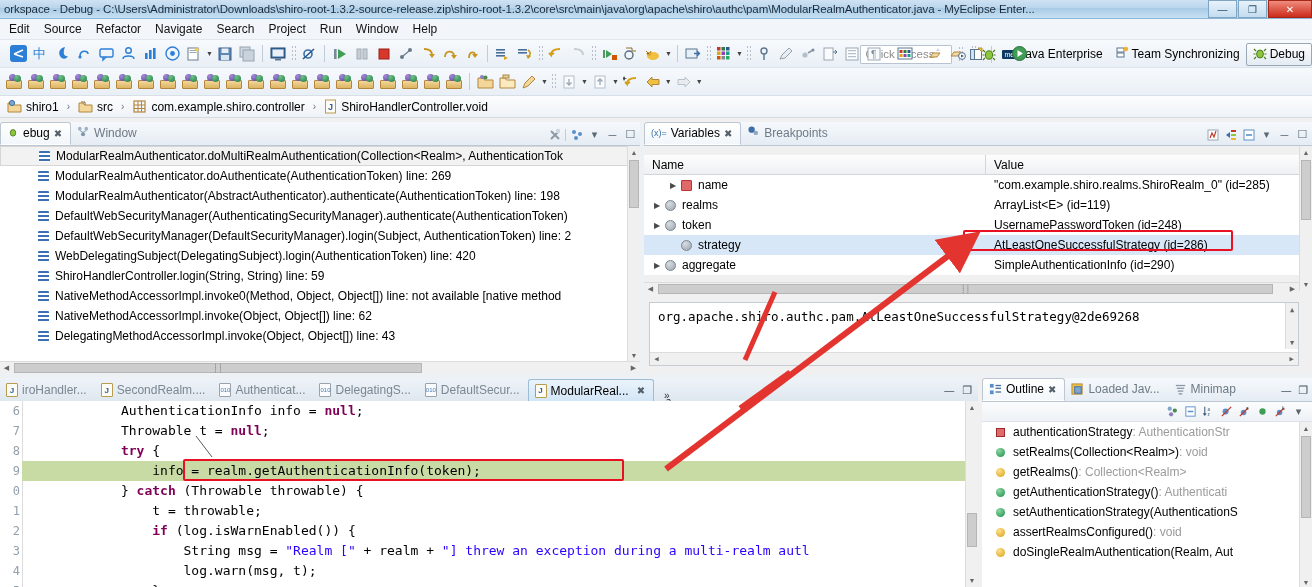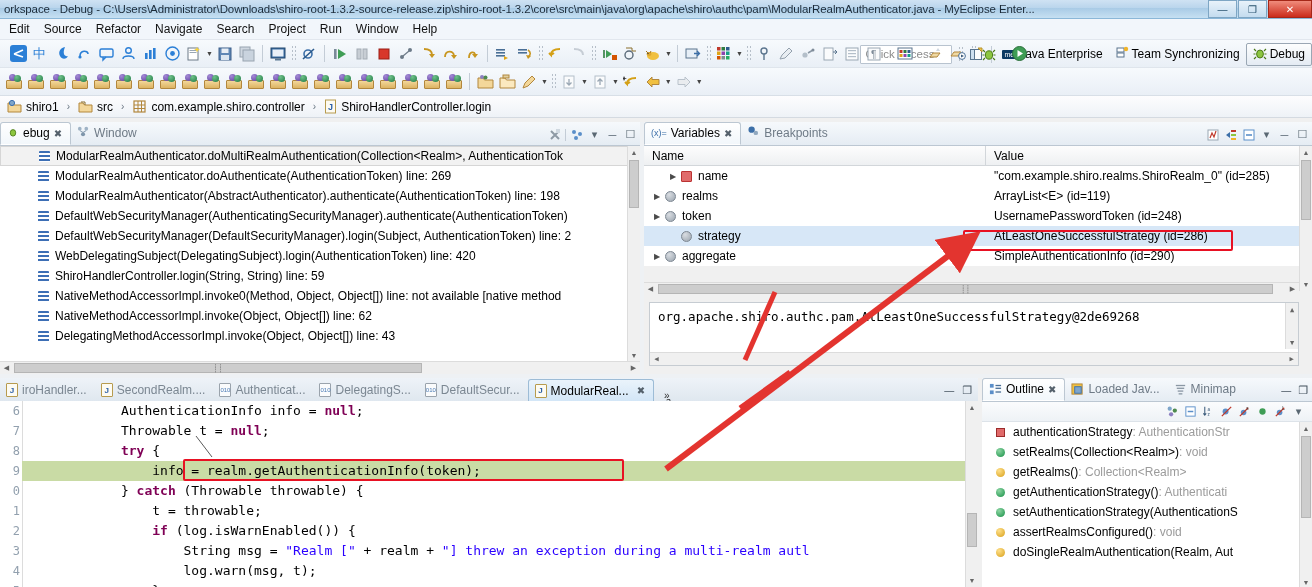--- a/index.html
+++ b/index.html
@@ -766,21 +766,21 @@
         <span>com.example.shiro.controller</span>
       </div>
       <span class="bc-sep">›</span>
       <div class="bc-seg">
         <span style="display: inline-flex; align-items: center;">
           <svg width="13" height="15" viewBox="0 0 13 15">
             <rect x="1.5" y="1" width="10" height="13" fill="#fdfbf2" stroke="#b79b4e"></rect>
             <text x="4" y="11" font-size="9" font-weight="bold" fill="#2b5fa8">J</text>
           </svg>
         </span>
-        <span>ShiroHandlerController.login</span>
+        <span>ShiroHandlerController.void</span>
       </div>
     </div>
 
   <div style="position:absolute; left:0; top:122px; width:640px; height:252px;">
     <div class="viewtabs">
       <div class="vtab active">
         <span>
           <svg width="12" height="12" viewBox="0 0 14 14">
               <ellipse cx="7" cy="8" rx="3.2" ry="3.8" fill="#8cc63f" stroke="#4b7a18"></ellipse>
             </svg>
@@ -911,21 +911,21 @@
               <rect x="2" y="2" width="10" height="10" fill="#fff" stroke="#5b8fc9"></rect>
               <rect x="4" y="6.2" width="6" height="1.6" fill="#5b8fc9"></rect>
             </svg>
         </span>
         <span class="vt-ico">▾</span>
         <span class="vt-ico">─</span>
         <span class="vt-ico">☐</span>
       </div>
     </div>
 
-    <div class="vtable" style="position:relative;">
+    <div class="vtable" style="position:relative;margin-top:9px;">
       <div class="vhead">
         <div class="c1">Name</div>
         <div class="c2">Value</div>
       </div>
       <div id="vrows">
           <div class="vrow">
             <div class="n" style="padding-left: 26px;">
               <span class="arrw">▶</span>
               <span class="vico str"></span>
               <span>name</span>

